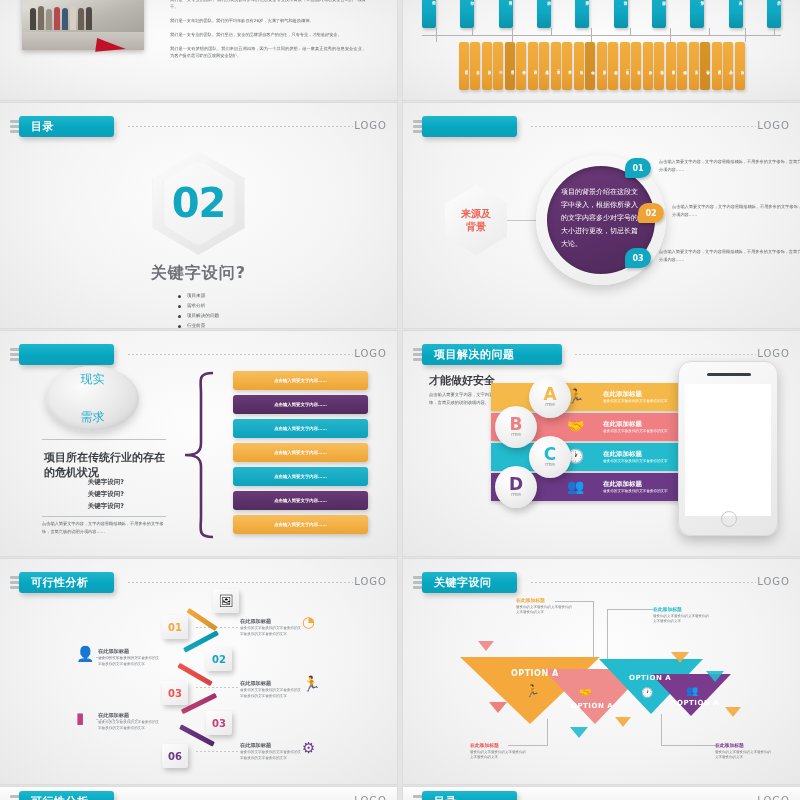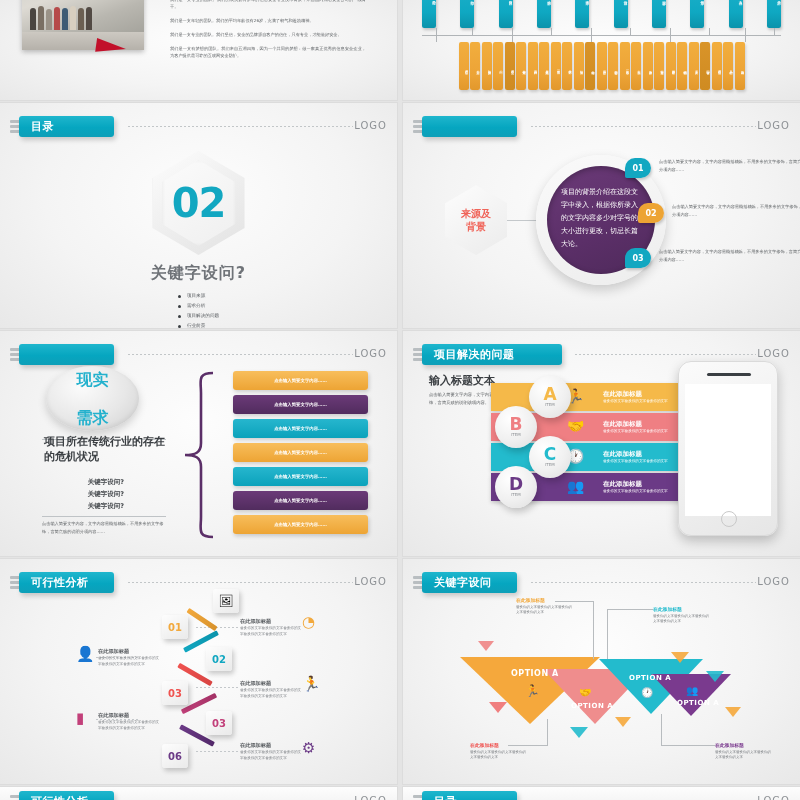--- a/index.html
+++ b/index.html
@@ -152,23 +152,23 @@
   .s4 .i2{left:235px;top:100px;} .s4 .i2 .badge{background:linear-gradient(180deg,#f6b648,#e9a233);}
   .s4 .i3{left:222px;top:145px;} .s4 .i3 .badge{background:linear-gradient(180deg,#21b3cb,#0c9fb8);}
 
   
   .s5 .oval{
     position:absolute;left:46px;top:35px;width:93px;height:65px;border-radius:50%;
     background:radial-gradient(ellipse at 38% 32%,#fbfbfb 0%,#e7e7e7 55%,#cfcfcf 100%);
     box-shadow:0 4px 8px rgba(0,0,0,.16), inset 0 -2px 5px rgba(0,0,0,.07);
     display:flex;align-items:center;justify-content:center;
   }
-  .s5 .oval span{font-size:16px;font-weight:bold;color:#23b1cd;line-height:19px;text-align:center;display:block;}
+  .s5 .oval span{font-size:12px;font-weight:normal;color:#23b1cd;line-height:19px;text-align:center;display:block;}
   .s5 .hl{position:absolute;left:42px;top:108px;width:124px;height:1px;background:#bfc3c6;}
-  .s5 h3{position:absolute;left:44px;top:103px;width:124px;font-size:11px;font-weight:bold;color:#3b3f43;line-height:15px;}
+  .s5 h3{position:absolute;left:44px;top:119px;width:124px;font-size:11px;font-weight:bold;color:#3b3f43;line-height:15px;}
   .s5 .kw{position:absolute;left:44px;top:145px;width:124px;text-align:center;}
   .s5 .kw div{font-size:6.5px;font-weight:bold;color:#42464a;line-height:12px;}
   .s5 .hl2{position:absolute;left:42px;top:185px;width:124px;height:1px;background:#bfc3c6;}
   .s5 .note{position:absolute;left:42px;top:189px;width:124px;font-size:4.2px;line-height:7.5px;color:#5d6164;}
   .s5 .brace{position:absolute;left:183px;top:40px;width:32px;height:168px;}
   .s5 .bars{position:absolute;left:233px;top:40px;width:135px;}
   .s5 .bar{
     height:19px;border-radius:3px;margin-bottom:5px;
     box-shadow:1px 2px 4px rgba(0,0,0,.18);
     color:#fff;font-size:4.4px;display:flex;align-items:center;justify-content:center;font-weight:bold;
@@ -434,21 +434,21 @@
     <div class="hdr">
       <div class="plug">
           <i></i>
           <i></i>
           <i></i>
         </div>
       <div class="tab wide">项目解决的问题</div>
       <div class="dots w"></div>
       <div class="logo">LOGO</div>
     </div>
-    <h2>输入标题文本</h2>
+    <h2>才能做好安全</h2>
     <div class="sub">点击输入简要文字内容，文字内容需概括精炼，不用多余的文字修饰，言简意赅的说明该项内容。</div>
     <div id="phone-strips">
         <div class="strip" style="top: 52px; background: rgb(245, 185, 73);">
           <span class="ic">🏃</span>
           <span class="stxt">
             <b>在此添加标题</b>
             <i>替换你的文字替换你的文字替换你的文字</i>
           </span>
         </div>
         <div class="strip" style="top: 82px; background: rgb(239, 127, 131);">

